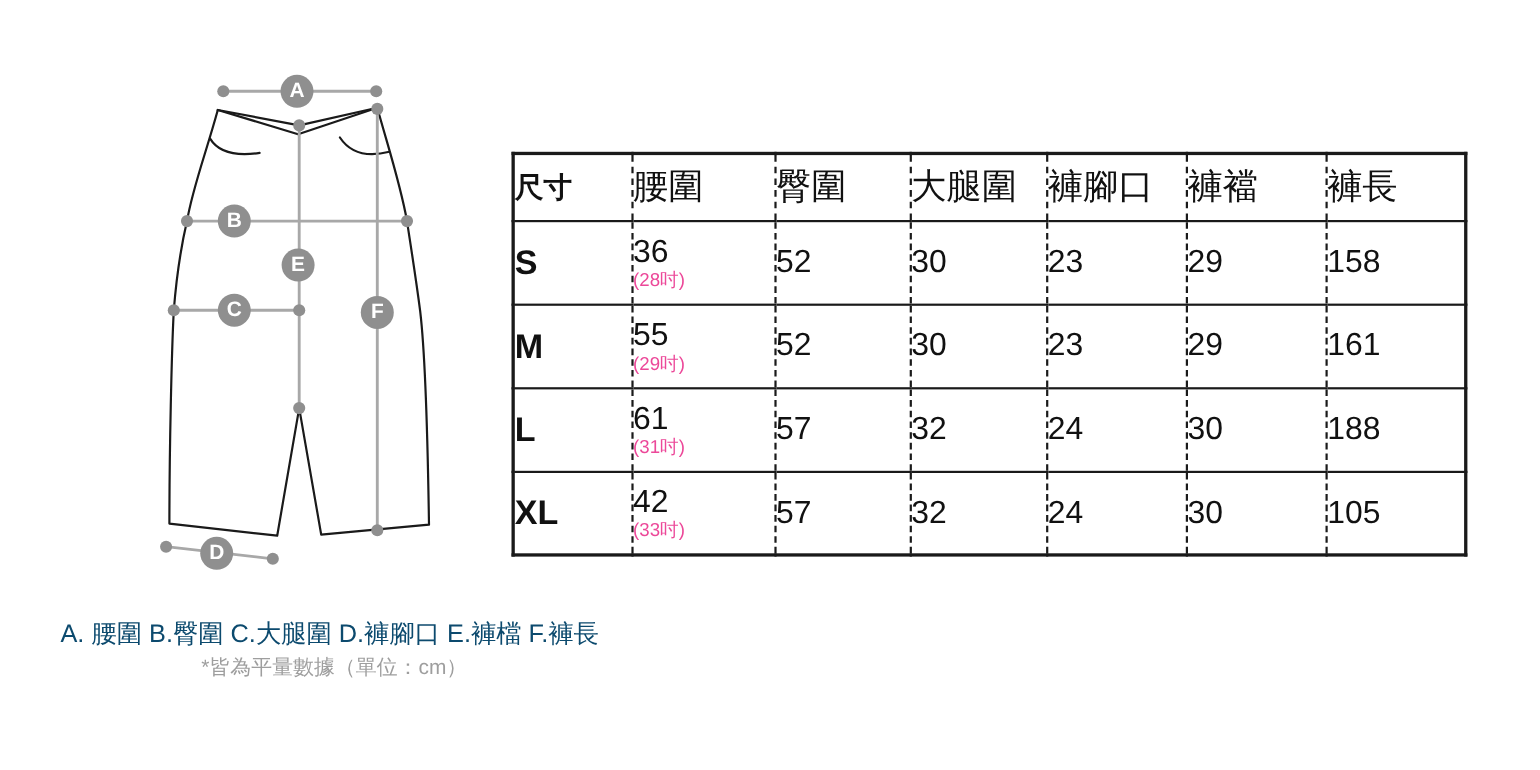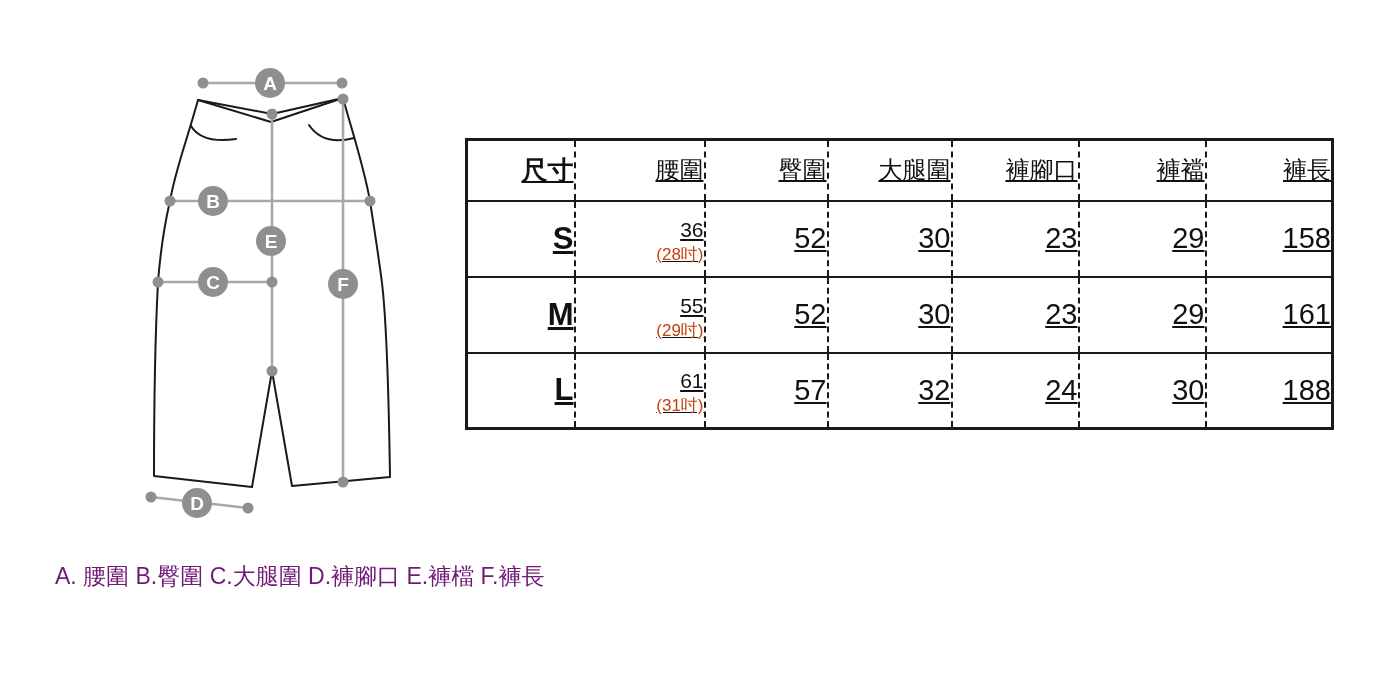--- a/index.html
+++ b/index.html
@@ -52,52 +52,51 @@
     left: 465px;
     top: 138px;
     width: 866px;
     border-collapse: collapse;
     table-layout: fixed;
     border: 3px solid #1a1a1a;
     color: #111111;
   }
   .size-table th, .size-table td {
     padding: 0;
-    text-align: right;
+    text-align: left;
     vertical-align: middle;
     border-left: 2px dashed #1a1a1a;
-    text-decoration: underline;
   }
   .size-table tr > *:first-child { border-left: none; }
   .size-table thead tr { height: 61px; }
   .size-table tbody tr { height: 76px; }
   .size-table tbody th, .size-table tbody td { border-top: 2px solid #1a1a1a; }
   .col-head {
     font-weight: normal;
-    font-size: 24px;
+    font-size: 32px;
   }
   .col-head.first {
     font-weight: bold;
     font-size: 26px;
   }
   .size-label {
     font-weight: bold;
     font-size: 31px;
   }
   .val { font-size: 29px; font-weight: normal; }
-  .waist-main { display: block; font-size: 21px; line-height: 31px; }
-  .waist-sub  { display: block; font-size: 17px; line-height: 19px; color: #c2410c; }
+  .waist-main { display: block; font-size: 29px; line-height: 31px; }
+  .waist-sub  { display: block; font-size: 17px; line-height: 19px; color: #ec4899; }
 
   
   .legend-line {
     position: absolute;
     left: 55px;
     top: 561px;
     font-size: 23px;
-    color: #701a75;
+    color: #0c4a6e;
     white-space: nowrap;
   }
   .unit-note {
     position: absolute;
     left: 183px;
     top: 594px;
     font-size: 19px;
     color: #9e9e9e;
     white-space: nowrap;
   }
@@ -218,18 +217,31 @@
         <td class="val">
           <span class="waist-main">61</span>
           <span class="waist-sub">(31吋)</span>
         </td>
         <td class="val">57</td>
         <td class="val">32</td>
         <td class="val">24</td>
         <td class="val">30</td>
         <td class="val">188</td>
       </tr>
+      <tr>
+        <td class="size-label">XL</td>
+        <td class="val">
+          <span class="waist-main">42</span>
+          <span class="waist-sub">(33吋)</span>
+        </td>
+        <td class="val">57</td>
+        <td class="val">32</td>
+        <td class="val">24</td>
+        <td class="val">30</td>
+        <td class="val">105</td>
+      </tr>
     </tbody>
   </table>
 
   <div class="legend-line">A. 腰圍 B.臀圍 C.大腿圍 D.褲腳口 E.褲檔 F.褲長</div>
+  <div class="unit-note">*皆為平量數據（單位：cm）</div>
 
 </div>
 
 </body></html>

